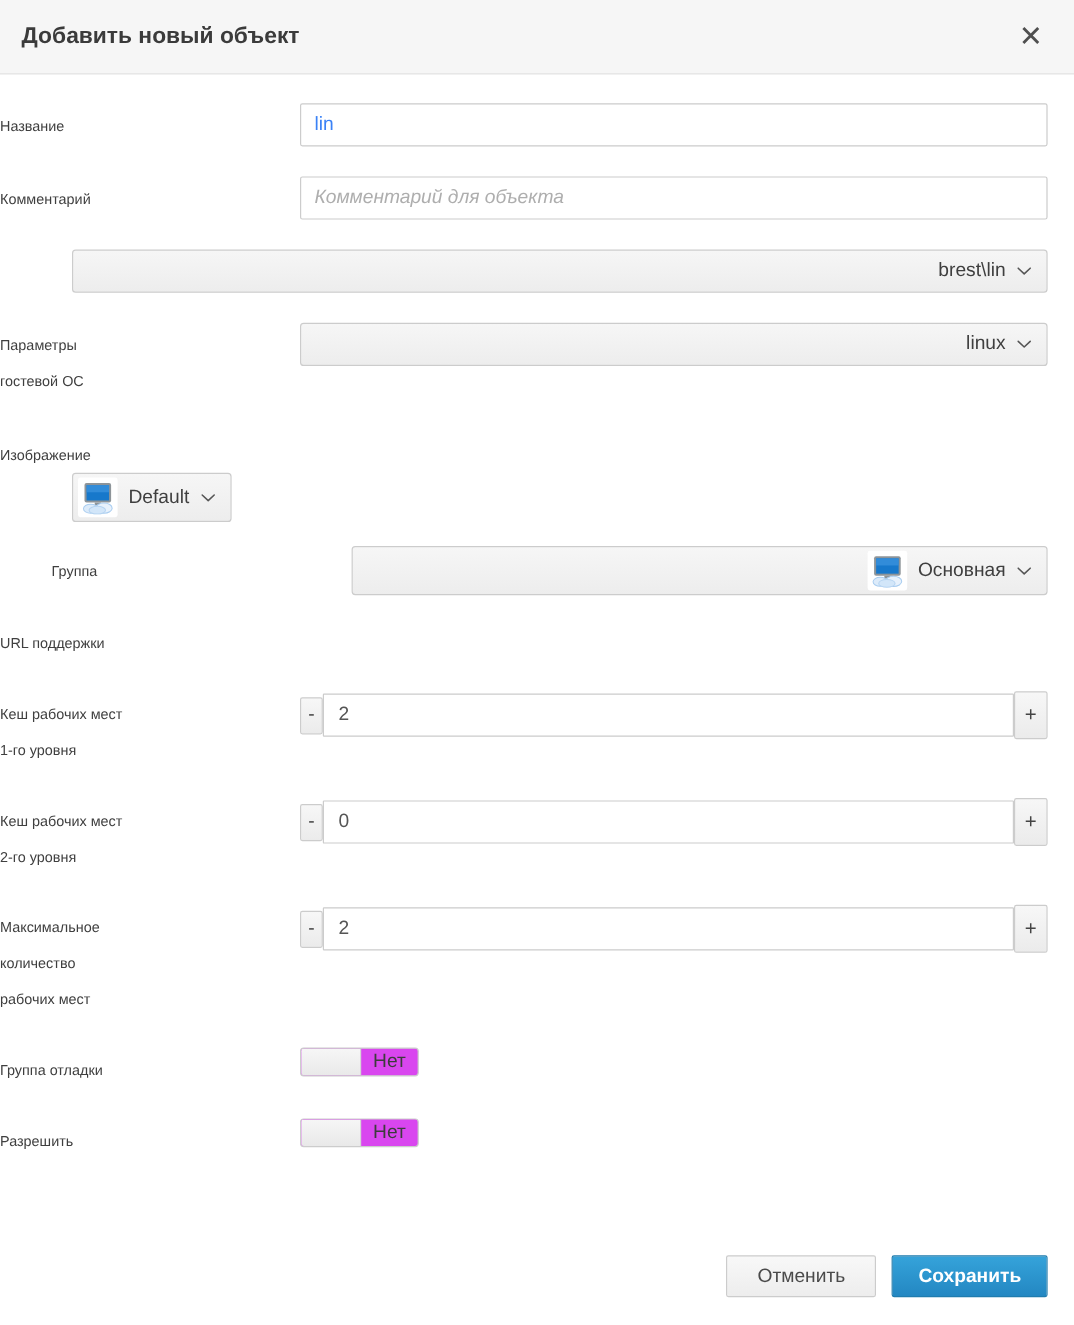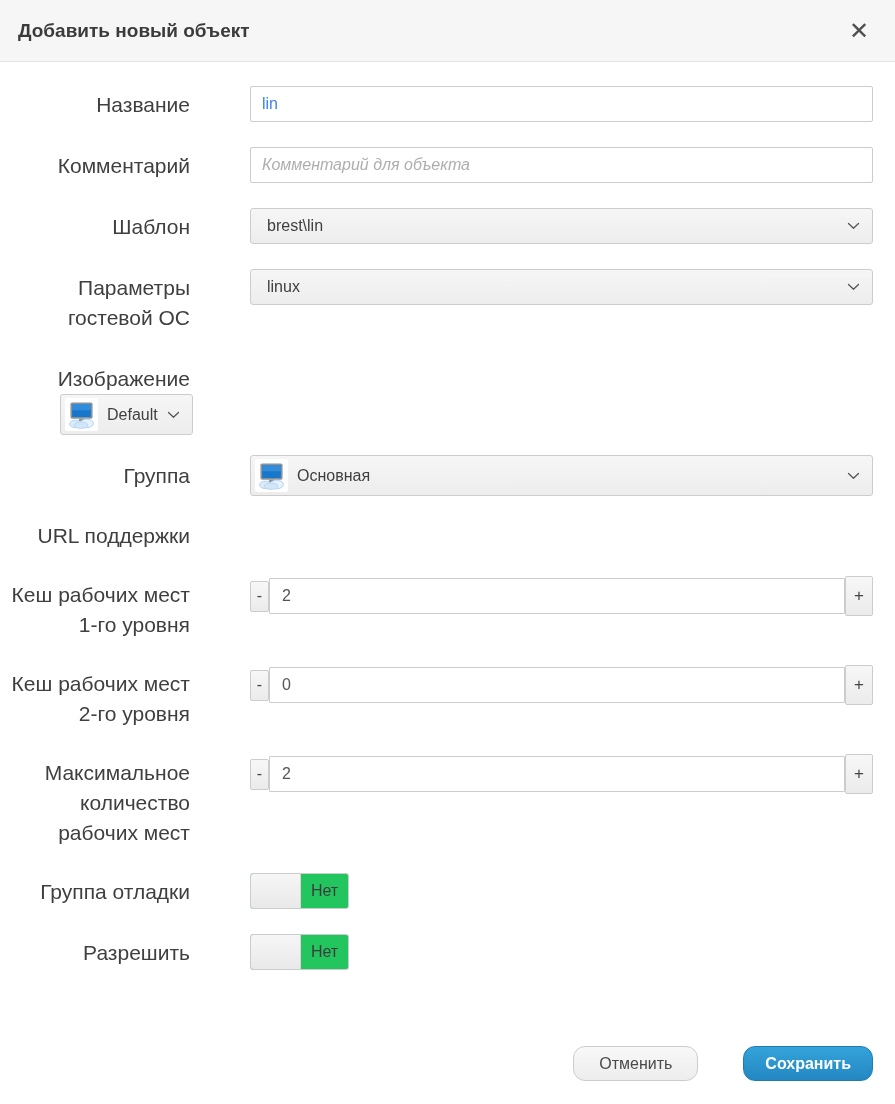--- a/index.html
+++ b/index.html
@@ -24,22 +24,21 @@
   .close-btn {
     font-size:24px; color:#4f4f4f; cursor:pointer; line-height:1;
     background:none; border:none; padding:2px 6px;
     font-family:"Liberation Sans", sans-serif;
   }
   
   .modal-body { padding:24px 22px 0 0; }
   .form-row { display:flex; align-items:flex-start; margin-bottom:25px; }
   .row-label {
     width:190px; flex-shrink:0;
-    text-align:right;
-    font-size:21px; line-height:30px; color:#3f3f3f;
+    font-size:12px; line-height:30px; color:#3f3f3f;
     padding-top:4px;
   }
   .row-field { flex:1; margin-left:60px; }
   
   .text-input {
     width:100%; height:36px;
     border:1px solid #ccc; border-radius:2px;
     padding:0 11px;
     font-size:16px; color:#3b82f6;
     font-family:"Liberation Sans", sans-serif;
@@ -47,23 +46,24 @@
     outline:none;
   }
   .text-input::placeholder { color:#aeaeae; font-style:italic; }
   
   .select-box {
     position:relative;
     width:100%; height:36px;
     border:1px solid #ccc; border-radius:3px;
     background:linear-gradient(to bottom,#f6f6f6,#ededed);
     display:flex; align-items:center;
-    padding:0 34px 0 16px;
+    padding:0 34px 0 0;
     font-size:16px; color:#3f3f3f;
     cursor:pointer;
+    justify-content:flex-end;
   }
   .select-box.with-icon { height:41px; padding-left:4px; }
   .select-value { white-space:nowrap; }
   .chevron {
     position:absolute; right:12px; top:50%; transform:translateY(-50%);
     display:flex;
   }
   .icon-tile {
     width:33px; height:33px;
     background:#fff; border-radius:2px;
@@ -91,43 +91,43 @@
   .stepper-plus {
     width:28px; height:40px;
     background:linear-gradient(to bottom,#f7f7f7,#ebebeb);
     border:1px solid #ccc; border-radius:2px;
     display:flex; align-items:center; justify-content:center;
     font-size:17px; color:#444; cursor:pointer; flex-shrink:0;
     font-family:"Liberation Sans", sans-serif;
   }
   
   .toggle {
-    width:99px; height:36px;
+    width:99px; height:24px;
     border:1px solid #ccc; border-radius:3px;
     display:flex; overflow:hidden;
-    background:#22c55e; cursor:pointer;text-align:right;
+    background:#d946ef; cursor:pointer;text-align:right;
   }
   .toggle-knob {
     width:50px;
     background:linear-gradient(to bottom,#f6f6f6,#e9e9e9);
     border-right:1px solid #d6d6d6;
   }
   .toggle-state {
     flex:1; display:flex; align-items:center; justify-content:center;
     font-size:16px; color:#3c3c3c;
   }
   
   .modal-footer {
     position:absolute; right:22px; bottom:23px;
     display:flex; gap:13px;
   }
   .btn {
-    height:35px; border-radius:12px; font-size:16px;
+    height:35px; border-radius:2px; font-size:16px;
     display:flex; align-items:center; justify-content:center;
-    cursor:pointer; font-family:"Liberation Sans", sans-serif;margin-left:32px;
+    cursor:pointer; font-family:"Liberation Sans", sans-serif;
   }
   .btn-cancel {
     background:linear-gradient(to bottom,#f8f8f8,#ededed);
     border:1px solid #ccc; color:#4a4a4a;
     padding:0 25px;
   }
   .btn-save {
     background:linear-gradient(to bottom,#35a3da,#2387c2);
     border:1px solid #1f7cae; color:#ffffff;
     font-weight:bold;
@@ -154,21 +154,20 @@
     </div>
 
     <div class="form-row">
       <div class="row-label">Комментарий</div>
       <div class="row-field">
         <input class="text-input" type="text" placeholder="Комментарий для объекта" style="">
       </div>
     </div>
 
     <div class="form-row">
-      <div class="row-label">Шаблон</div>
       <div class="row-field">
         <div class="select-box">
           <span class="select-value">brest\lin</span>
           <span class="chevron icon-chevron">
   <svg width="13" height="8" viewBox="0 0 13 8">
     <path d="M1.5 1.5 L6.5 6.2 L11.5 1.5" fill="none" stroke="#555" stroke-width="1.3" stroke-linecap="round" stroke-linejoin="round"></path>
   </svg>
 </span>
         </div>
       </div>
@@ -209,21 +208,21 @@
           <span class="select-value">Default</span>
           <span class="chevron icon-chevron">
   <svg width="13" height="8" viewBox="0 0 13 8">
     <path d="M1.5 1.5 L6.5 6.2 L11.5 1.5" fill="none" stroke="#555" stroke-width="1.3" stroke-linecap="round" stroke-linejoin="round"></path>
   </svg>
 </span>
         </div>
       </div>
     </div>
 
-    <div class="form-row" style="margin-bottom:21px;">
+    <div class="form-row" style="margin-bottom:21px;margin-left:43px;">
       <div class="row-label" style="padding-top:6px;">Группа</div>
       <div class="row-field">
         <div class="select-box with-icon">
           <span class="icon-tile icon-vm">
   <svg width="29" height="29" viewBox="0 0 34 34">
     <rect x="4" y="3" width="26" height="19" rx="2" fill="#8d9499"></rect>
     <rect x="6" y="5" width="22" height="15" fill="#1778cb"></rect>
     <rect x="6" y="5" width="22" height="7" fill="#3c93dd" opacity="0.75"></rect>
     <rect x="14" y="22" width="6" height="3" fill="#8d9499"></rect>
     <ellipse cx="10" cy="28" rx="7" ry="4.4" fill="#dcebfa" stroke="#a9cdf0" stroke-width="1"></ellipse>

